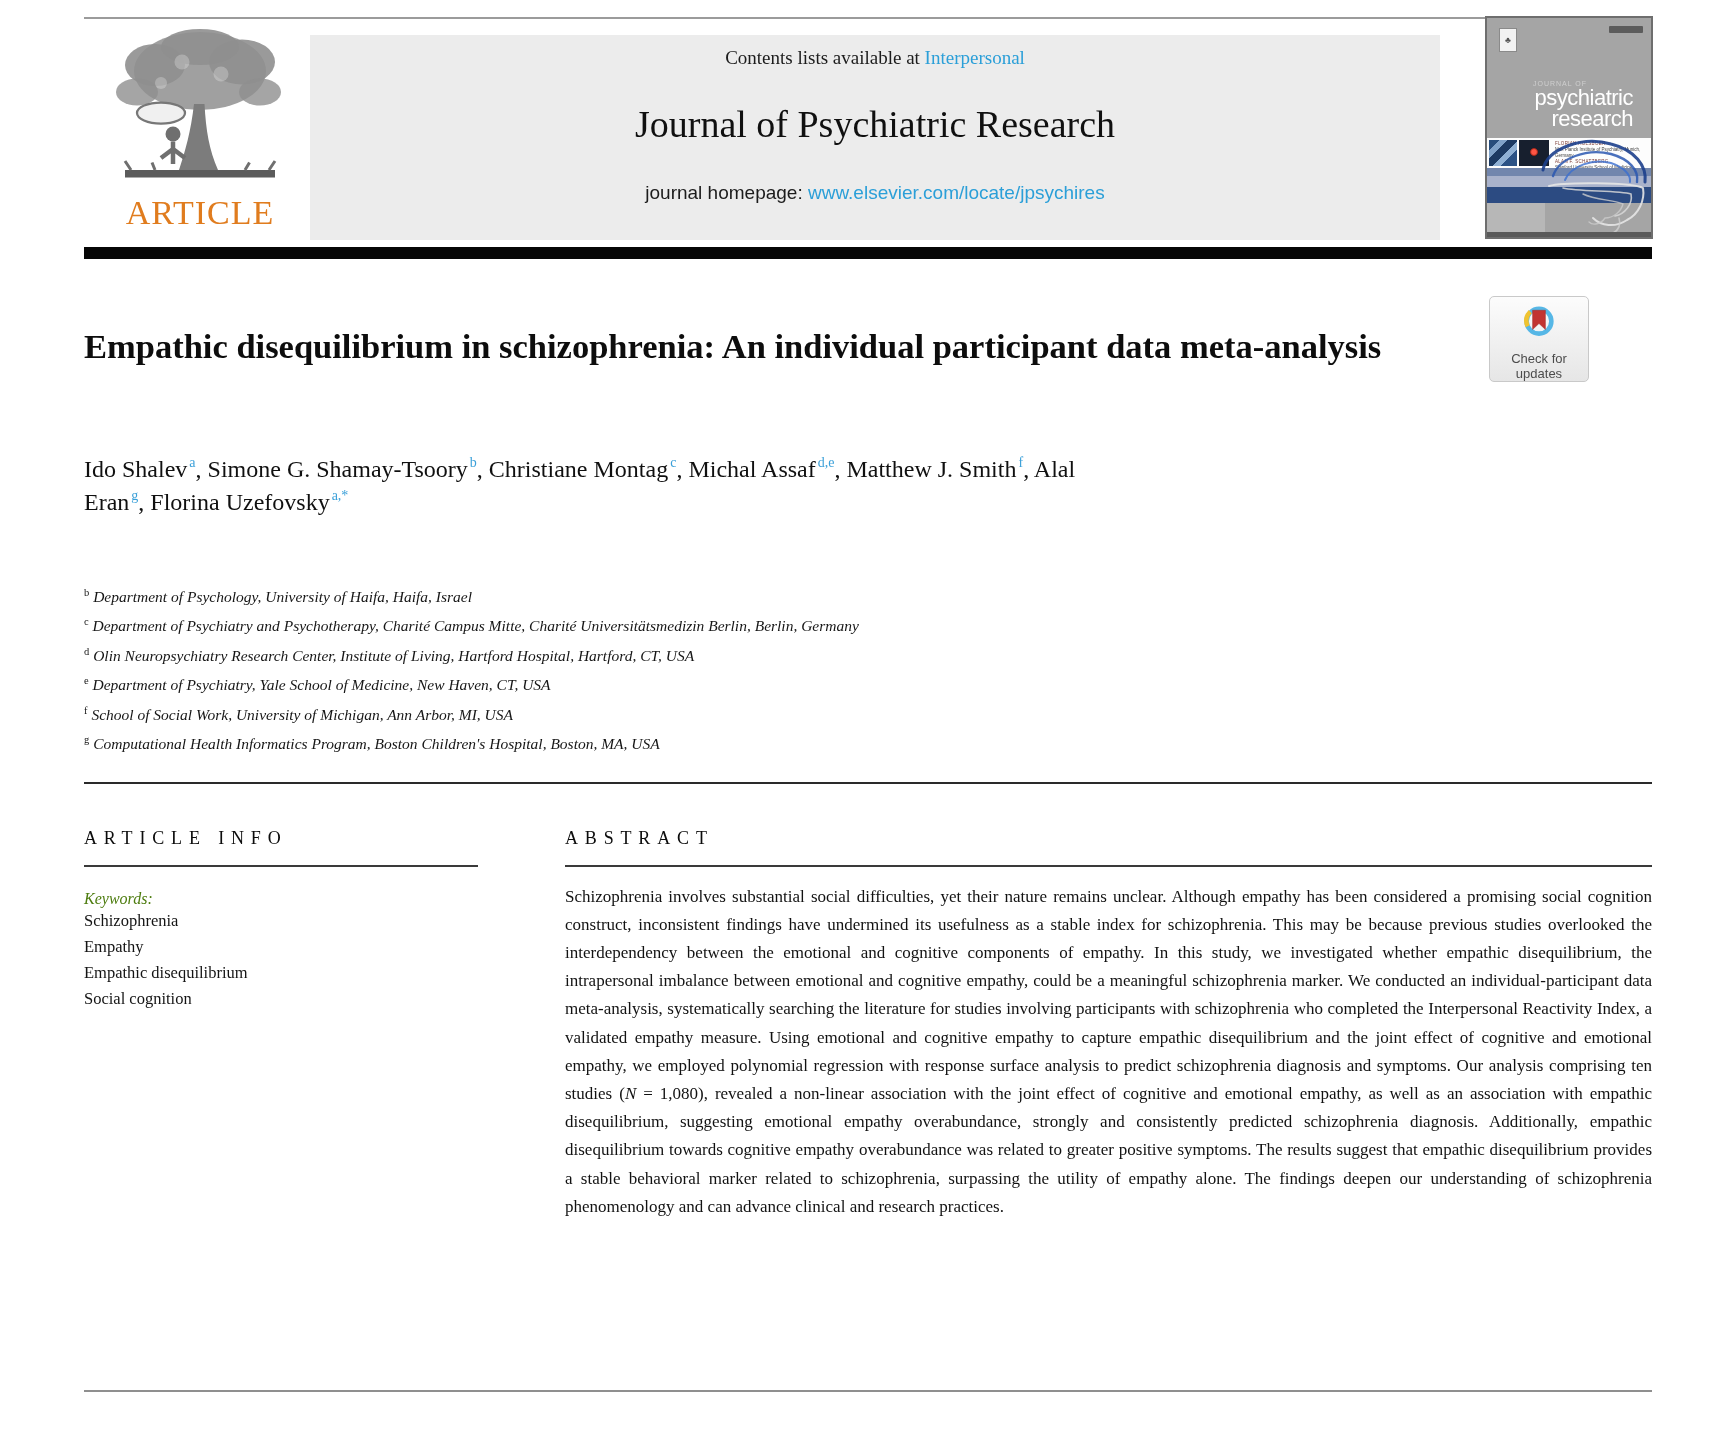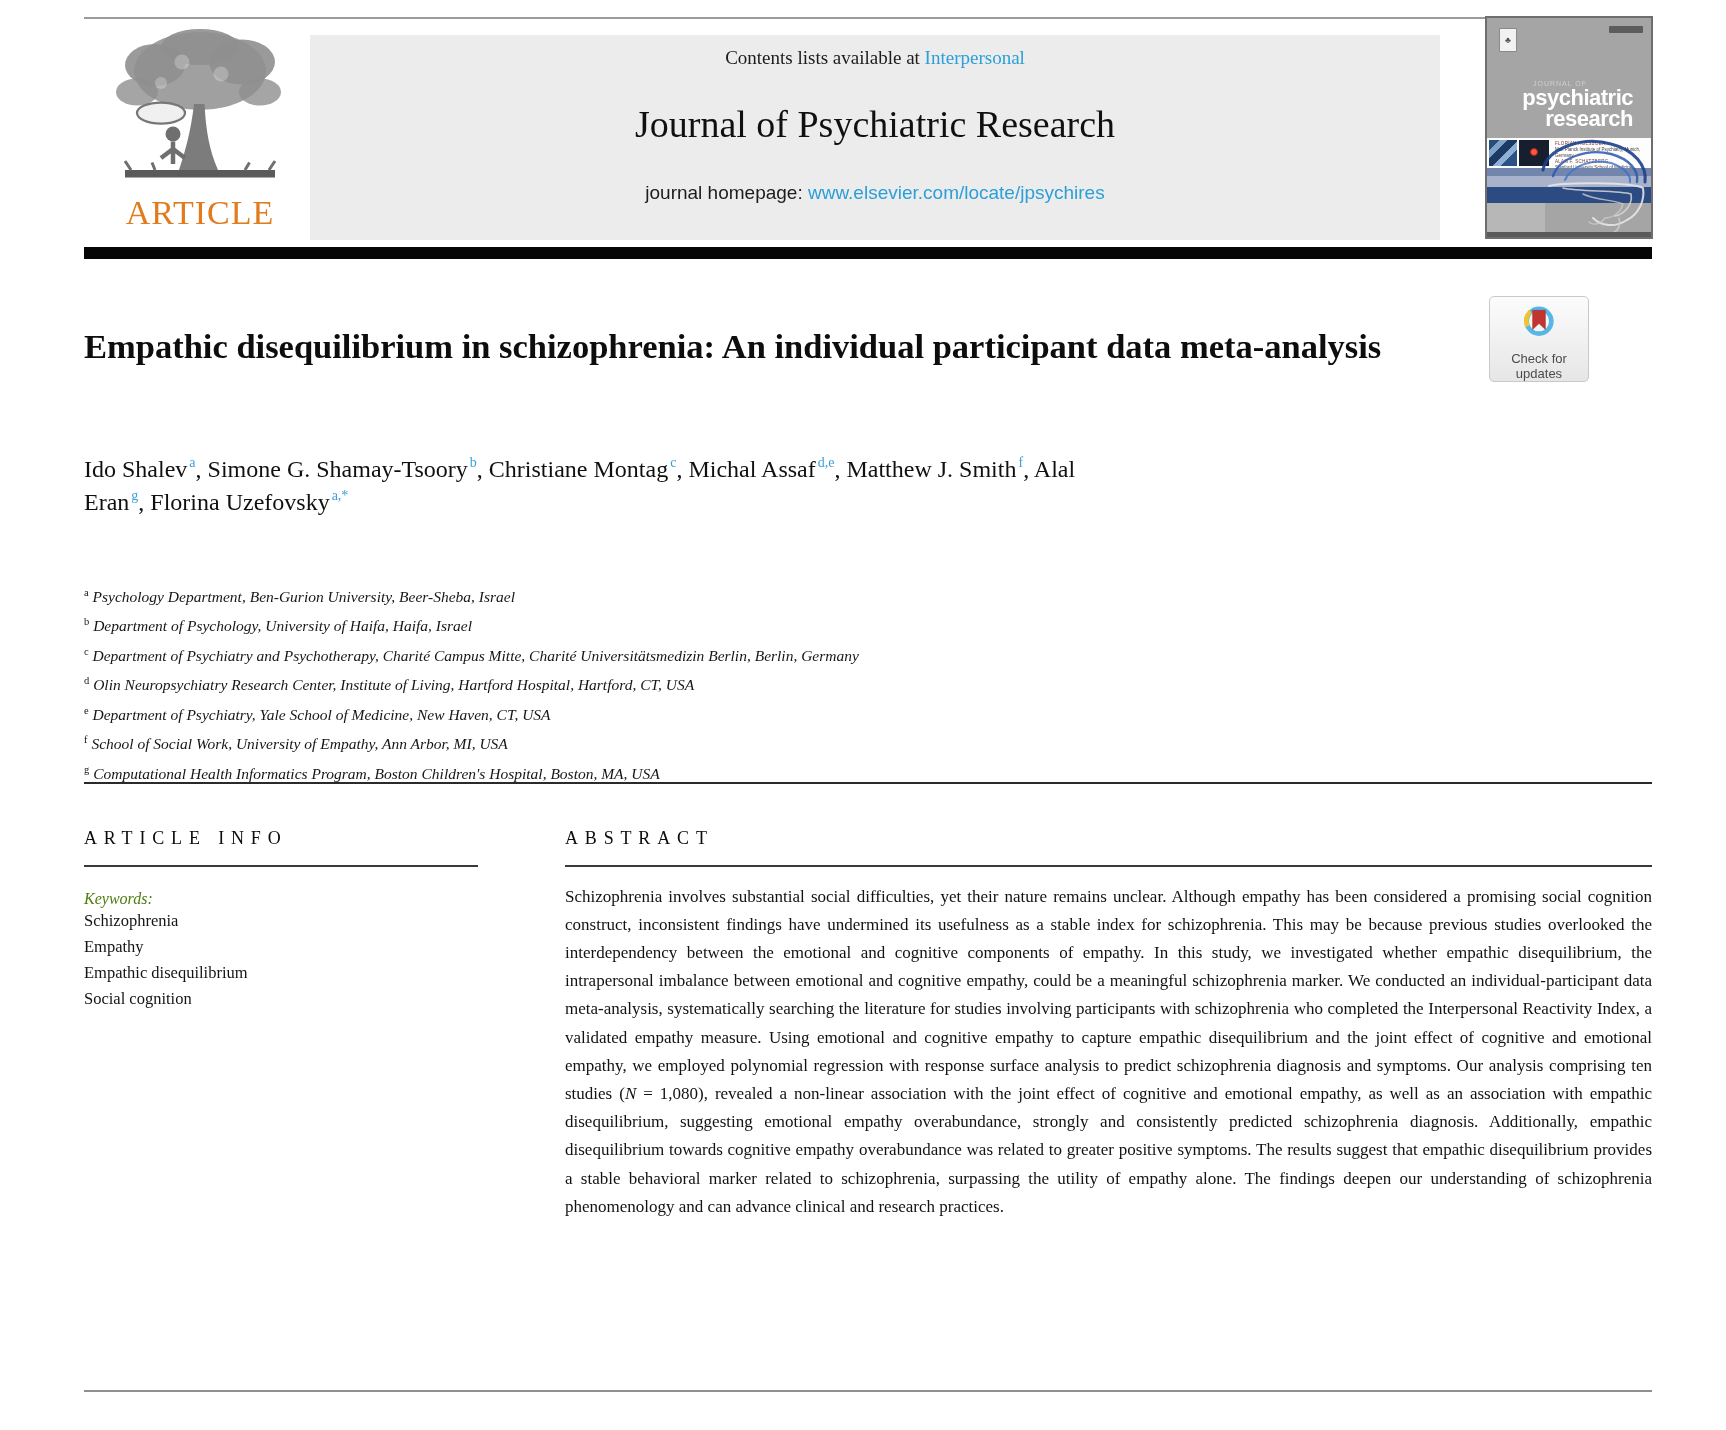--- a/index.html
+++ b/index.html
@@ -25,21 +25,21 @@
   .homepage-line { margin-top:36px; font-size:19px; color:#1c1c1c;
                    font-family:"Liberation Sans", sans-serif; }
 
   
   .cover { position:absolute; left:1485px; top:16px; width:168px; height:223px;
            background:#a5a5a5; border:2px solid #6e6e6e; font-family:"Liberation Sans", sans-serif; }
   .cover-logo-box { position:absolute; left:12px; top:10px; width:18px; height:24px; background:#f2f2f2;
                     border:1px solid #8a8a8a; font-size:9px; line-height:22px; text-align:center; color:#555; }
   .cover-issn { position:absolute; right:8px; top:8px; width:34px; height:7px; background:#5c5c5c; border-radius:1px; }
   .cover-journal-of { position:absolute; left:46px; top:62px; font-size:7px; letter-spacing:1px; color:#cfcfcf; }
-  .cover-title { position:absolute; right:18px; top:69px; text-align:right; color:#fff; font-weight:bold;
+  .cover-title { position:absolute; right:18px; top:69px; text-align:right; color:#fff; font-weight:normal;
                  font-size:22px; line-height:21px; letter-spacing:-0.5px; }
   .cover-band { position:absolute; left:0; top:120px; width:100%; height:30px; background:#fdfdfd; }
   .cover-thumb1 { position:absolute; left:2px; top:2px; width:28px; height:26px;
                   background:linear-gradient(135deg,#274d7c 0 20%,#7fa2c9 20% 35%,#1c3a63 35% 55%,#8fb0d4 55% 70%,#2c5285 70%); }
   .cover-thumb2 { position:absolute; left:32px; top:2px; width:30px; height:26px; background:#171f2e; }
   .cover-thumb2::after { content:""; position:absolute; left:11px; top:8px; width:8px; height:8px;
                          background:radial-gradient(circle,#ff5544 0 40%, #8a1d12 70%, transparent 75%); border-radius:50%; }
   .cover-editors { position:absolute; left:68px; top:3px; font-size:4.5px; line-height:6px; color:#444; }
   .cover-editors .ed-name { color:#7d3c35; letter-spacing:0.3px; }
   .band-a { position:absolute; left:0; top:150px; width:100%; height:8px; background:#7286ad; }
@@ -187,31 +187,30 @@
     
       <span><span>Matthew J. Smith</span> <sup>f</sup><span>, </span></span>
     
       <span><span>Alal Eran</span> <sup>g</sup><span>, </span></span>
     
       <span><span>Florina Uzefovsky</span> <sup>a,*</sup><span></span></span>
     </div>
 
   <div class="affiliations">
 
-      <div><sup>a</sup><span> Psychology Department, Ben-Gurion University, Beer-Sheba, Israel</span></div>
 
       <div><sup>b</sup><span> Department of Psychology, University of Haifa, Haifa, Israel</span></div>
 
       <div><sup>c</sup><span> Department of Psychiatry and Psychotherapy, Charité Campus Mitte, Charité Universitätsmedizin Berlin, Berlin, Germany</span></div>
 
       <div><sup>d</sup><span> Olin Neuropsychiatry Research Center, Institute of Living, Hartford Hospital, Hartford, CT, USA</span></div>
 
       <div><sup>e</sup><span> Department of Psychiatry, Yale School of Medicine, New Haven, CT, USA</span></div>
 
-      <div><sup>f</sup><span> School of Social Work, University of Empathy, Ann Arbor, MI, USA</span></div>
+      <div><sup>f</sup><span> School of Social Work, University of Michigan, Ann Arbor, MI, USA</span></div>
 
       <div><sup>g</sup><span> Computational Health Informatics Program, Boston Children's Hospital, Boston, MA, USA</span></div>
     </div>
 
   <div class="rule mid-rule"></div>
 
   <div class="left-col">
     <div class="section-heading">ARTICLE INFO</div>
     <div class="heading-rule"></div>
     <div class="keywords-label">Keywords:</div>

